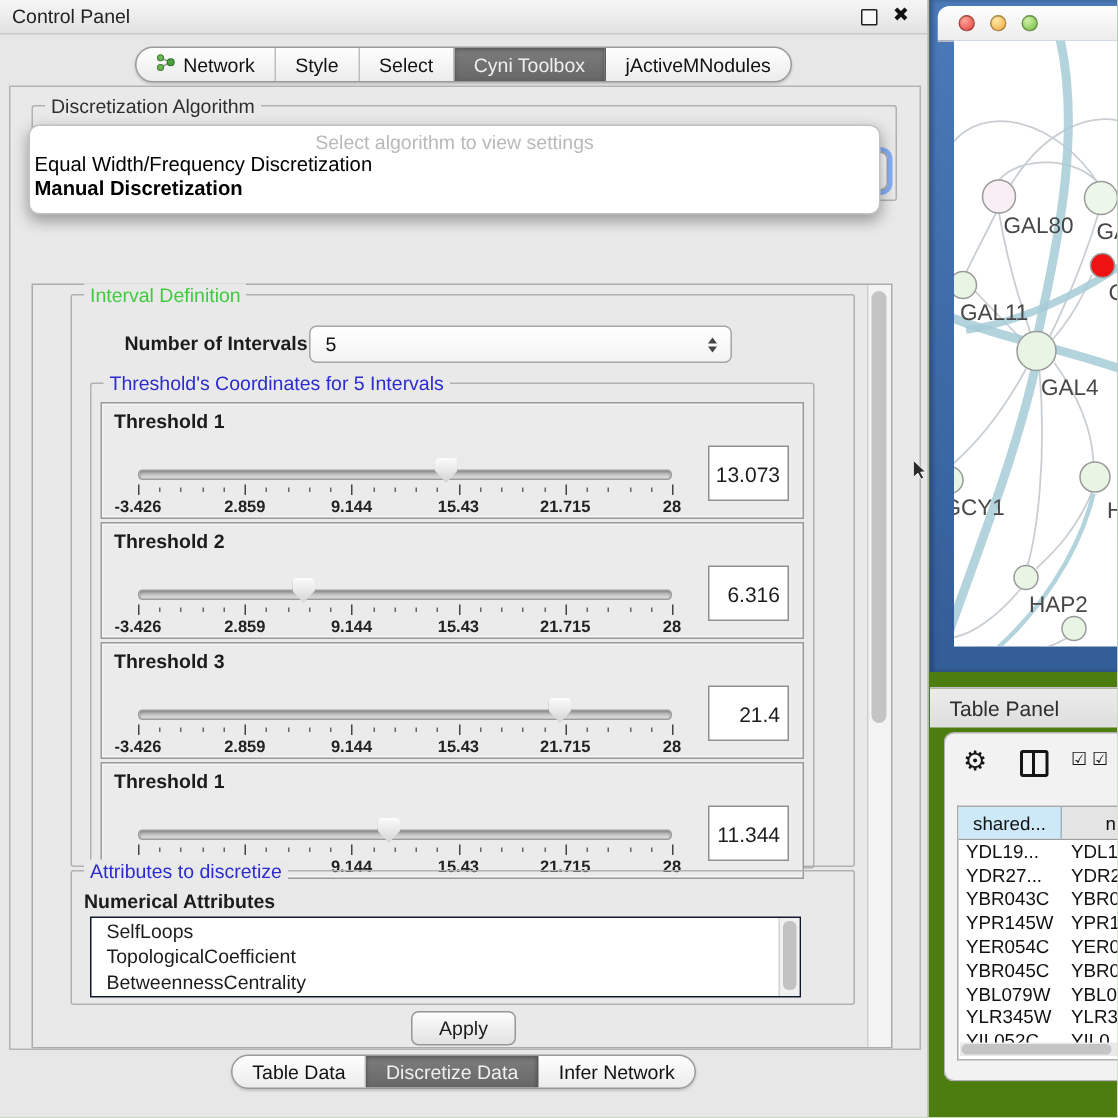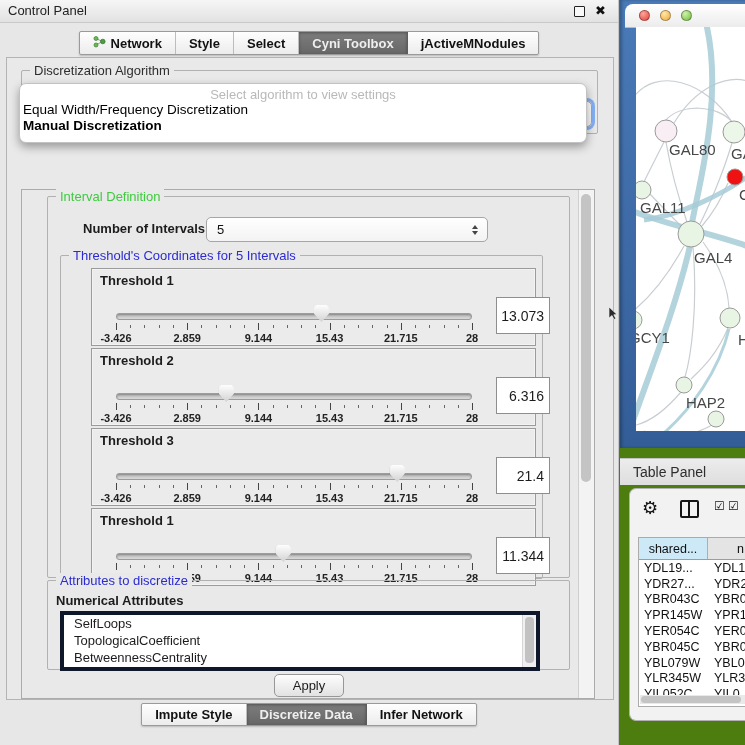--- a/index.html
+++ b/index.html
@@ -8,22 +8,22 @@
   .abs{position:absolute;}
 
   
   #control-panel{left:0;top:0;width:618px;height:745px;background:#e7e7e7;border-right:1px solid #c4c4c4;}
   #cp-titlebar{left:0;top:0;width:618px;height:22px;background:linear-gradient(#f6f6f6,#e2e2e2);border-bottom:1px solid #c9c9c9;}
   #cp-title{left:8px;top:0;line-height:22px;font-size:13px;color:#222;}
   #float-icon{right:33px;top:6px;width:9px;height:9px;border:1.5px solid #222;border-radius:1px;background:#f8f8f8;}
   #close-icon{right:12px;top:3px;font-size:13px;font-weight:bold;color:#111;font-family:"DejaVu Sans",sans-serif;}
 
   .seg-row{display:flex;justify-content:center;width:618px;}
-  .seg-group{display:flex;border:1px solid #9a9a9a;border-radius:2px;overflow:hidden;
-             background:linear-gradient(#fefefe,#ececec);box-shadow:0 1px 2px rgba(0,0,0,.2);font-weight:bold;}
+  .seg-group{display:flex;border:1px solid #9a9a9a;border-radius:12px;overflow:hidden;
+             background:linear-gradient(#fefefe,#ececec);box-shadow:0 1px 2px rgba(0,0,0,.2);}
   .seg{padding:3px 13px;font-size:13px;color:#111;border-right:1px solid #bdbdbd;display:flex;align-items:center;gap:5px;white-space:nowrap;}
   .seg:last-child{border-right:none;}
   .seg.sel{background:linear-gradient(#7d7d7d,#676767);color:#efefef;border-right-color:#5c5c5c;box-shadow:inset 0 1px 3px rgba(0,0,0,.35);}
   #top-tabs-row{top:31px;}
   #bottom-tabs-row{top:703px;}
 
   #content-frame{left:6px;top:57px;width:606px;height:641px;border:1px solid #b4b4b4;background:#e9e9e9;}
 
   .titled-group{position:absolute;border:1px solid #b1b1b1;border-radius:2px;}
   .gtitle{position:absolute;top:-8px;left:8px;background:#e9e9e9;padding:0 4px;font-size:13px;white-space:nowrap;}
@@ -45,39 +45,39 @@
   .popup-opt.b{font-weight:bold;}
 
   #viewport{left:14px;top:131px;width:572px;height:508px;border:1px solid #ababab;background:#e9e9e9;}
   #vscroll{right:0;top:0;width:15px;height:100%;background:#f3f3f3;border-left:1px solid #cfcfcf;}
   #vthumb{left:2px;top:4px;width:10px;height:288px;background:#c4c4c4;border-radius:5px;}
 
   #interval-group{left:25px;top:6px;width:521px;height:380px;}
   #num-label{left:35px;top:24px;font-weight:bold;font-size:13px;}
   #num-combo{left:158px;top:20px;width:260px;height:23px;}
   #thr-group{left:12px;top:58px;width:481px;height:322px;}
-  #thr-stack{left:6px;top:12px;right:6px;margin-left:24px;}
+  #thr-stack{left:6px;top:12px;right:6px;}
   .thrbox{position:relative;height:76px;margin-bottom:2px;background:#ebebeb;border:1px solid #9b9b9b;box-shadow:inset 0 0 0 1px #f3f3f3;}
   .thrlabel{position:absolute;left:8px;top:4px;font-weight:bold;font-size:13px;}
   .slider-zone{position:absolute;left:24px;top:30px;width:356px;height:46px;}
   .track{position:absolute;left:0;right:0;top:14px;height:5px;background:linear-gradient(#b3b3b3,#dcdcdc);
          border:1px solid #9c9c9c;border-radius:3px;box-shadow:inset 0 1px 2px rgba(0,0,0,.25);}
   .thumb{position:absolute;top:6px;width:15px;height:17px;background:linear-gradient(#fdfdfd,#d3d3d3);
          clip-path:polygon(15% 0,85% 0,100% 15%,100% 52%,50% 100%,0 52%,0 15%);
          filter:drop-shadow(0 1px 1px rgba(0,0,0,.45));}
   .ticks{position:absolute;left:0;right:0;top:24px;height:8px;}
   .tick{position:absolute;top:2px;width:1px;height:3px;background:#666;}
   .tick.major{top:0;height:7px;background:#444;}
   .tick-label{position:absolute;top:33px;font-size:11px;font-weight:bold;color:#222;transform:translateX(-50%);white-space:nowrap;}
   .valuebox{position:absolute;left:404px;top:28px;width:54px;height:37px;background:#fff;border:1px solid #8e8e8e;
             font-size:14px;display:flex;align-items:center;justify-content:flex-end;padding-right:5px;box-sizing:border-box;}
 
   #attr-group{left:25px;top:390px;width:521px;height:88px;}
   #attr-sub{left:8px;top:12px;font-weight:bold;font-size:13px;}
-  #attr-list{left:12px;top:30px;width:472px;height:52px;background:#fff;border:4px solid #0f172a;overflow:hidden;}
+  #attr-list{left:12px;top:30px;width:472px;height:52px;background:#fff;border:1px solid #0f172a;overflow:hidden;}
   .attr-item{height:17px;line-height:17px;padding-left:10px;font-size:13px;}
   #attr-scroll{position:absolute;right:0;top:0;width:13px;height:100%;background:#f0f0f0;border-left:1px solid #d5d5d5;}
   #attr-thumb{position:absolute;left:2px;top:2px;width:9px;height:46px;background:#c2c2c2;border-radius:4px;}
 
   #apply-btn{left:252px;top:484px;width:68px;height:21px;background:linear-gradient(#fdfdfd,#e2e2e2);
              border:1px solid #979797;border-radius:5px;display:flex;align-items:center;justify-content:center;font-size:13px;}
 
   
   #net-window{left:620px;top:0;width:125px;height:448px;background:linear-gradient(180deg,#4a7ab8,#335d97);box-shadow:inset 2px 0 3px rgba(0,0,0,.25);}
   #net-titlebar{left:5px;top:4px;width:120px;height:23px;background:linear-gradient(#ffffff,#ececec);
@@ -378,21 +378,21 @@
           </div>
         </div>
 
         <div id="apply-btn" class="abs">Apply</div>
       </div>
     </div>
 
     <div id="bottom-tabs-row" class="abs seg-row">
       <div id="bottom-tabs" class="seg-group">
           <div class="seg">
-            <span class="seg-label">Impute Style</span>
+            <span class="seg-label">Table Data</span>
           </div>
           <div class="seg sel">
             <span class="seg-label">Discretize Data</span>
           </div>
           <div class="seg">
             <span class="seg-label">Infer Network</span>
           </div>
         </div>
     </div>
   </div>

